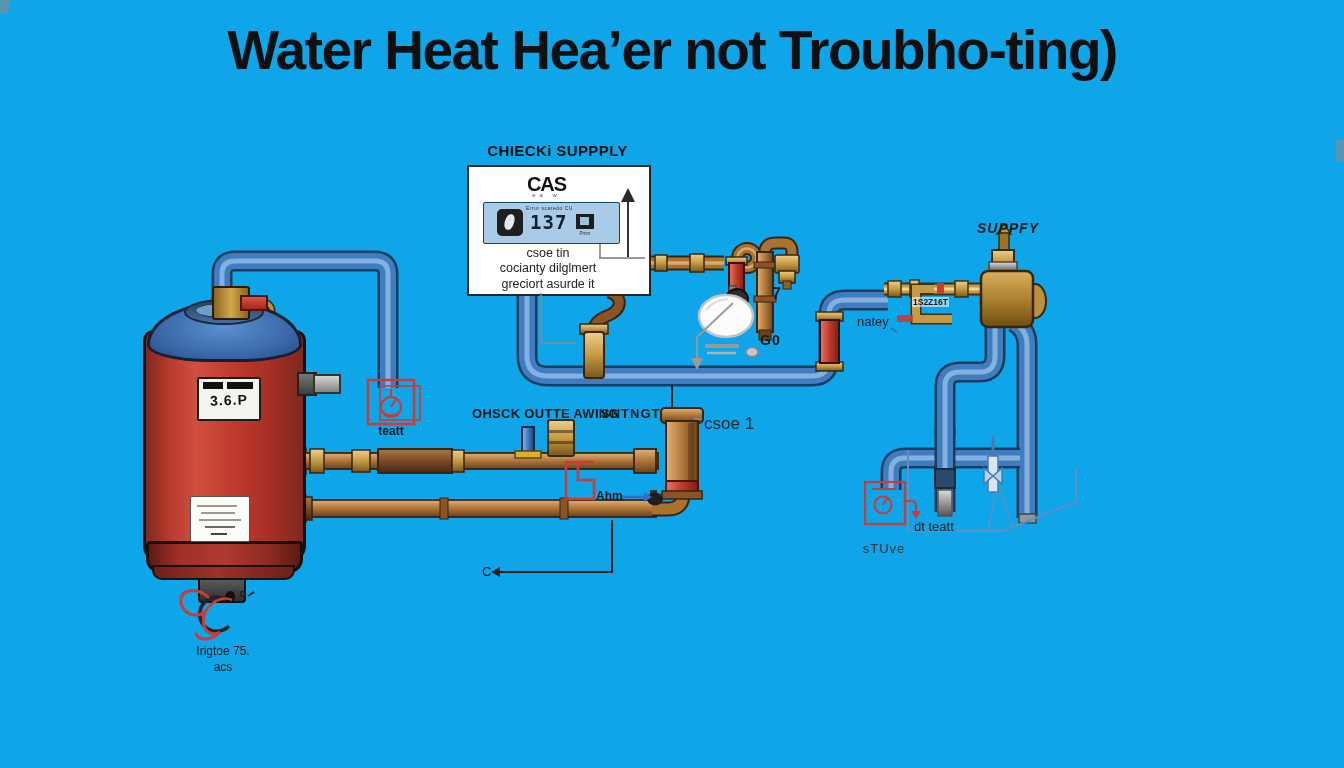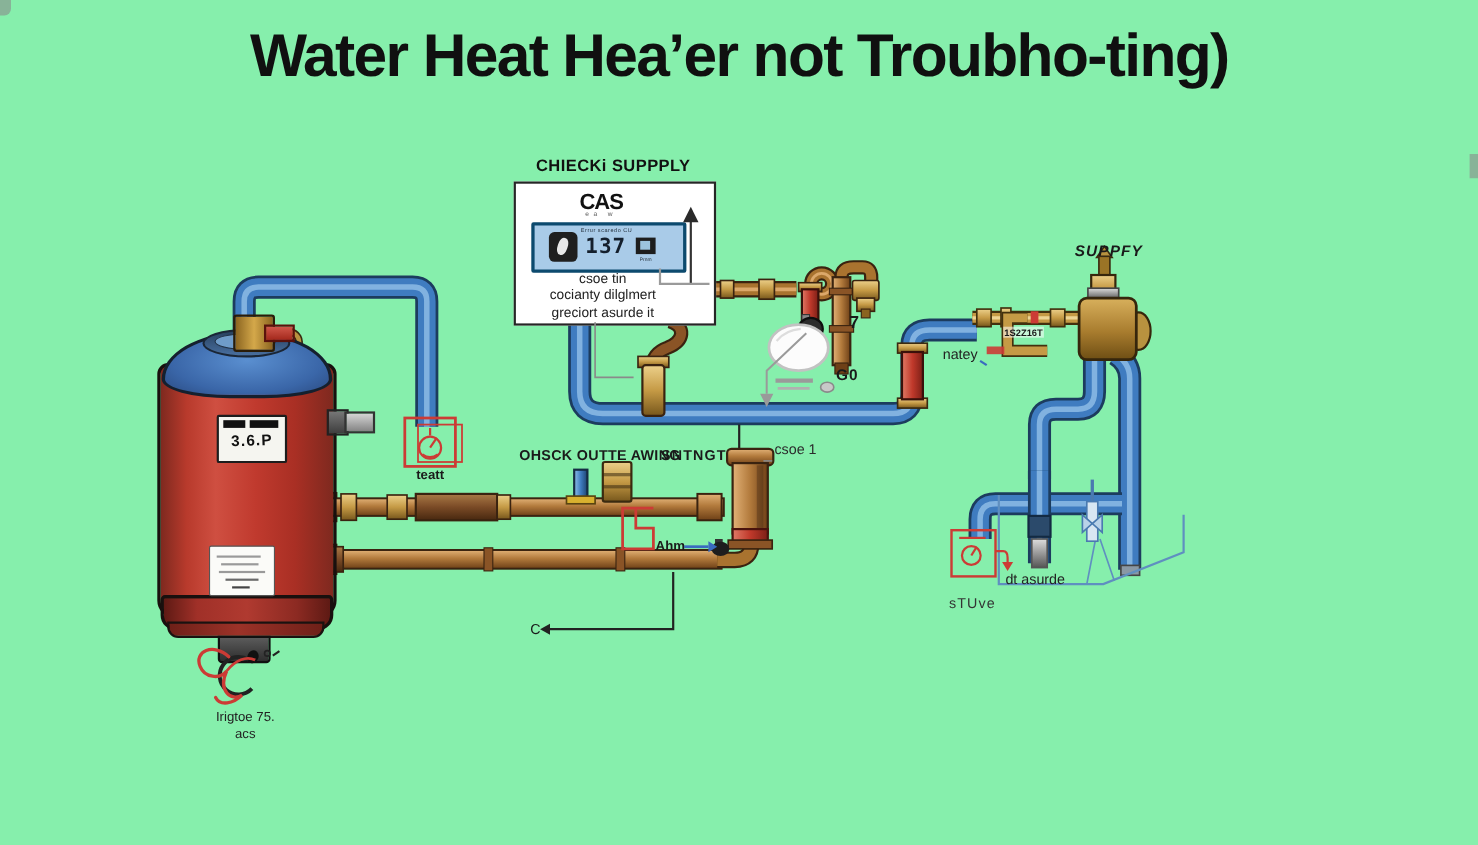--- a/index.html
+++ b/index.html
@@ -1,16 +1,16 @@
 <!DOCTYPE html>
 <html><head>
 <meta charset="utf-8">
 <style>
   html,body{margin:0;padding:0;background:#ffffff;}
-  #stage{position:relative;width:1344px;height:768px;background:#86efac;overflow:hidden;
+  #stage{position:relative;width:1344px;height:768px;background:#0ea5e9;overflow:hidden;
          font-family:"Liberation Sans",sans-serif;}
   .abs{position:absolute;}
   svg{position:absolute;left:0;top:0;}
   
   .po{stroke:#1c3c5e;stroke-width:21px;fill:none;}
   .pf{stroke:#3f7cc0;stroke-width:16px;fill:none;}
   .ph{stroke:#85b5e2;stroke-width:5px;fill:none;opacity:.95;}
   .co{stroke:#3a2310;stroke-width:15px;fill:none;}
   .cf{stroke:#a9732f;stroke-width:11px;fill:none;}
   .ch{stroke:#dca86a;stroke-width:3.5px;fill:none;}
@@ -26,21 +26,21 @@
   
   #panel{left:467px;top:165px;width:180px;height:127px;background:#ffffff;
          border:2.5px solid #262626;}
   #panel-heading{left:450px;top:142px;width:215px;text-align:center;font-size:15px;
          font-weight:700;letter-spacing:.4px;color:#111;}
   #cas{position:absolute;left:0;top:6px;width:155px;text-align:center;font-size:20px;
        font-weight:700;letter-spacing:-1px;color:#111;}
   #cas-sub{position:absolute;left:0;top:25px;width:155px;text-align:center;font-size:6px;
        color:#555;letter-spacing:4px;}
   #lcd{position:absolute;left:14px;top:35px;width:135px;height:40px;background:#a9cbe8;
-       border:3px solid #0c4a6e;border-radius:2px;}
+       border:1px solid #0c4a6e;border-radius:2px;}
   #lcd-left-icon{position:absolute;left:13px;top:6px;width:26px;height:27px;background:#1f1f1f;
        border-radius:5px;}
   #lcd-left-icon i{position:absolute;left:8px;top:5px;width:9px;height:16px;background:#e8e8e8;
        border-radius:45%;transform:rotate(18deg);display:block;}
   #lcd-top{position:absolute;left:42px;top:2px;width:90px;font-size:5px;color:#24303c;
        letter-spacing:.5px;}
   #lcd-val{position:absolute;left:46px;top:8px;font-size:19px;font-weight:700;
        color:#141f2c;font-family:"DejaVu Sans Mono",monospace;letter-spacing:1px;}
   #lcd-right-icon{position:absolute;left:92px;top:11px;width:18px;height:15px;background:#1d1d1d;}
   #lcd-right-icon i{position:absolute;left:4px;top:3px;width:9px;height:8px;background:#9cc3dd;display:block;}
@@ -84,21 +84,21 @@
   #tank-label-lg .hl{position:absolute;height:2px;background:#9a9a9a;}
   
   #supply-lbl{left:960px;top:220px;width:96px;text-align:center;font-size:14px;letter-spacing:1px;font-style:italic;}
   #natey-lbl{left:857px;top:314px;font-size:13px;color:#222;}
   #valve-code{left:912px;top:297px;font-size:8.5px;font-weight:700;background:rgba(255,255,255,.55);
       padding:0 1px;}
   #seven-lbl{left:772px;top:285px;font-size:16px;}
   #g0-lbl{left:760px;top:332px;font-size:14px;letter-spacing:1px;}
   #checkout-lbl{left:472px;top:406px;font-size:13px;letter-spacing:.3px;}
   #sntngt-lbl{left:601px;top:406px;font-size:13px;letter-spacing:1px;}
-  #csoe-lbl{left:704px;top:401px;font-size:13px;color:#2b2b2b;}
+  #csoe-lbl{left:704px;top:414px;font-size:17px;color:#2b2b2b;}
   #ahm-lbl{left:596px;top:489px;font-size:12px;}
   #c-lbl{left:482px;top:564px;font-size:13px;}
   #teatt-lbl{left:368px;top:424px;width:46px;text-align:center;font-size:12px;}
   #stuve-lbl{left:860px;top:521px;width:48px;text-align:center;font-size:13px;letter-spacing:1px;color:#333;margin-top:20px;}
   #dt-lbl{left:914px;top:519px;font-size:13px;color:#222;}
   #figcap{left:178px;top:644px;width:90px;text-align:center;font-size:12px;color:#222;line-height:1.3;}
   .artifact{position:absolute;background:#8a8a8a;opacity:.6;}
 </style>
 </head>
 <body>
@@ -380,21 +380,21 @@
   <div id="valve-code" class="lbl">1S2Z16T</div>
   <div id="seven-lbl" class="lbl bold">7</div>
   <div id="g0-lbl" class="lbl bold">G0</div>
   <div id="checkout-lbl" class="lbl bold">OHSCK OUTTE AWING</div>
   <div id="sntngt-lbl" class="lbl bold">SNTNGT</div>
   <div id="csoe-lbl" class="lbl">csoe 1</div>
   <div id="ahm-lbl" class="lbl bold">Ahm</div>
   <div id="c-lbl" class="lbl">C</div>
   <div id="teatt-lbl" class="lbl bold">teatt</div>
   <div id="stuve-lbl" class="lbl">sTUve</div>
-  <div id="dt-lbl" class="lbl">dt asurde</div>
+  <div id="dt-lbl" class="lbl">dt teatt</div>
   <div id="figcap" class="lbl">
     <div>Irigtoe 75.</div>
     <div>acs</div>
   </div>
 
   <svg width="1344" height="768">
 
     <g>
       <path d="M628,258 V200" stroke="#333" stroke-width="2"></path>
       <polygon points="621,202 635,202 628,188" fill="#2a2a2a"></polygon>

